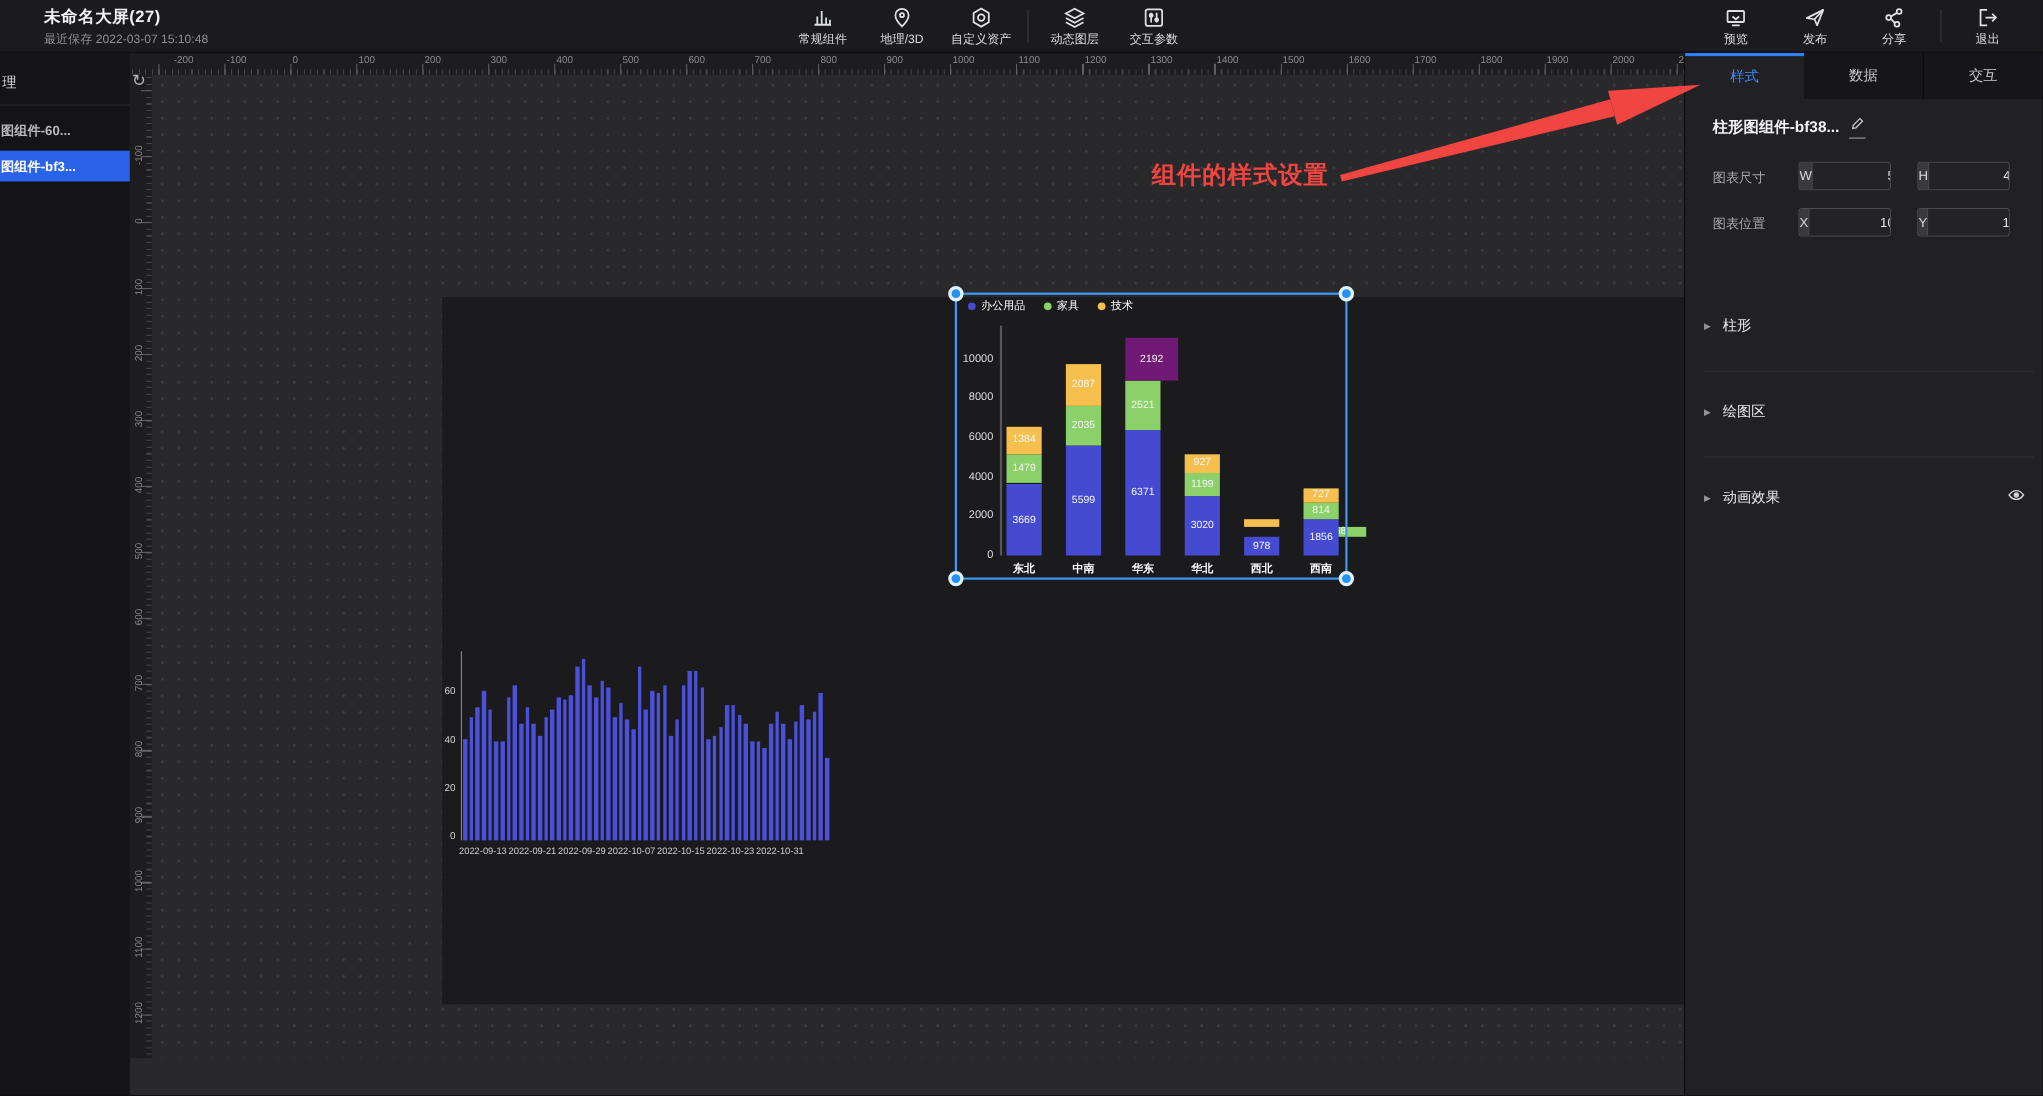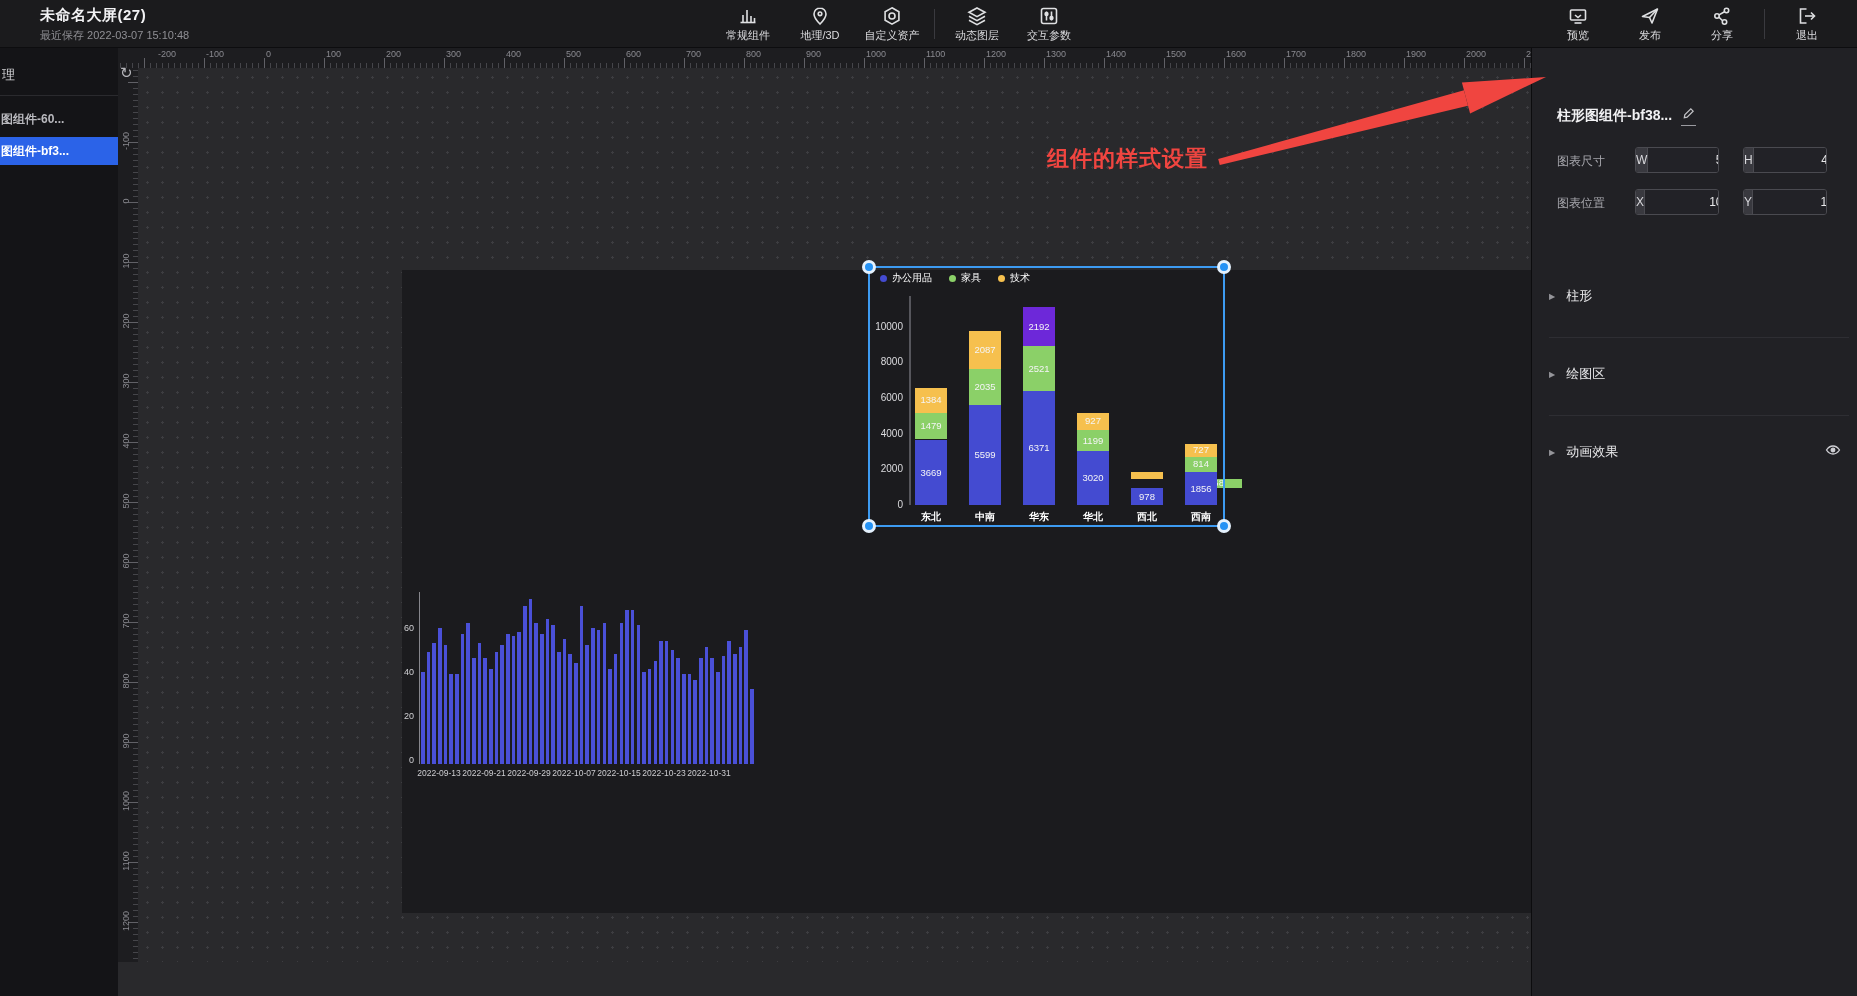--- a/index.html
+++ b/index.html
@@ -143,21 +143,21 @@
       <div class="seg" style="left: 969px; top: 331.48px; width: 32px; height: 37.2529px; background: rgb(246, 192, 78);">
         <span class="seg-label" style="line-height: 37.253px;">2087</span>
       </div>
       <div class="stk-xlabel" style="left: 958px; top: 510px;">中南</div>
       <div class="seg" style="left: 1023px; top: 391.278px; width: 32px; height: 113.722px; background: rgb(68, 75, 209);">
         <span class="seg-label" style="line-height: 113.722px;">6371</span>
       </div>
       <div class="seg" style="left: 1023px; top: 346.278px; width: 32px; height: 44.9999px; background: rgb(139, 208, 104);">
         <span class="seg-label" style="line-height: 44.9999px;">2521</span>
       </div>
-      <div class="seg" style="left: 1023px; top: 307.151px; width: 32px; height: 39.1272px; background: #6d28d9;">
+      <div class="seg" style="left: 1023px; top: 307.151px; width: 48px; height: 39.1272px; background: #701a75;">
         <span class="seg-label" style="line-height: 39.1272px;">2192</span>
       </div>
       <div class="stk-xlabel" style="left: 1012px; top: 510px;">华东</div>
       <div class="seg" style="left: 1077px; top: 451.093px; width: 32px; height: 53.907px; background: rgb(68, 75, 209);">
         <span class="seg-label" style="line-height: 53.907px;">3020</span>
       </div>
       <div class="seg" style="left: 1077px; top: 429.691px; width: 32px; height: 21.4021px; background: rgb(139, 208, 104);">
         <span class="seg-label" style="line-height: 21.4022px;">1199</span>
       </div>
       <div class="seg" style="left: 1077px; top: 413.144px; width: 32px; height: 16.5469px; background: rgb(246, 192, 78);">
@@ -418,20 +418,25 @@
   </div>
 
   <div class="sidebar">
     <div class="sb-header">理</div>
     <div class="sb-divider"></div>
     <div class="sb-item" style="top:57px;">图组件-60...</div>
     <div class="sb-item sel" style="top:89px;">图组件-bf3...</div>
   </div>
 
   <div class="panel">
+    <div class="p-tabs">
+      <div class="p-tab active">样式</div>
+      <div class="p-tab">数据</div>
+      <div class="p-tab">交互</div>
+    </div>
     <div class="p-name-row">
       <span class="p-name">柱形图组件-bf38...</span>
       <span class="p-edit"><svg width="13" height="13" viewBox="0 0 14 14" fill="none" stroke="#c3c3c7" stroke-width="1.3">
             <path d="M2.5 11.5l.5-3 6.5-6.5 2.5 2.5-6.5 6.5z"></path>
           </svg></span>
     </div>
     <div class="p-row" style="top:99px;">
       <span class="p-row-label">图表尺寸</span>
       <div class="fgroup" style="left:103px;">
         <span class="fkey">W</span>

